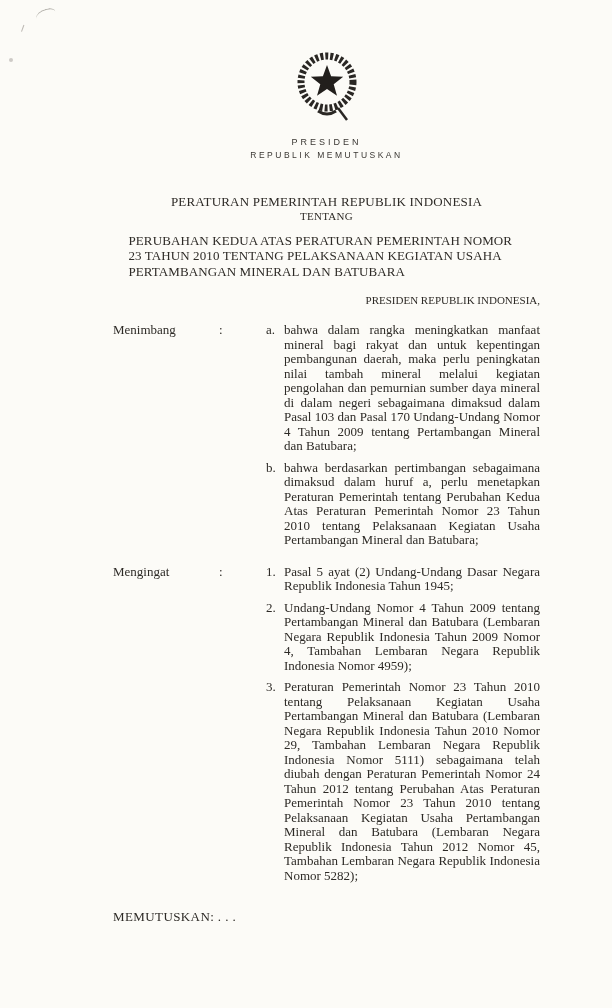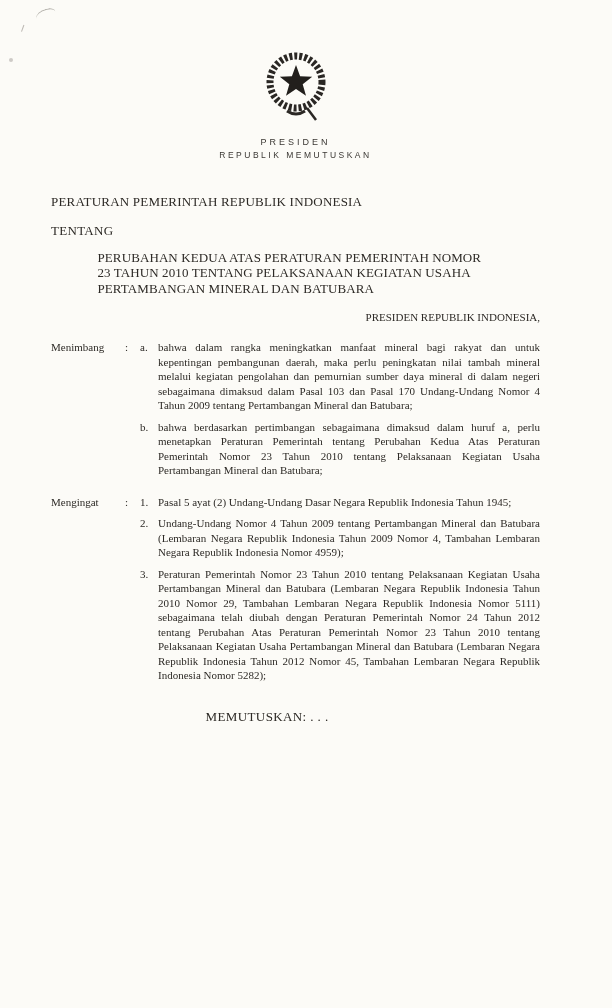--- a/index.html
+++ b/index.html
@@ -6,21 +6,21 @@
     margin: 0;
     padding: 0;
     background: #ffffff;
   }
   .page {
     position: relative;
     width: 612px;
     height: 1008px;
     margin: 0 auto;
     box-sizing: border-box;
-    padding: 44px 72px 0 51px;
+    padding: 44px 72px 0 113px;
     background: #fcfbf7;
     font-family: "Liberation Serif", serif;
     color: #2d2a26;
     overflow: hidden;
   }
   
   .artifact-1 {
     position: absolute; top: 9px; left: 36px; width: 20px; height: 11px;
     border-top: 1.5px solid rgba(100,95,88,.5);
     border-radius: 60% 40% 0 0;
@@ -42,29 +42,29 @@
   }
   .letterhead {
     text-align: center;
     font-family: "Liberation Sans", sans-serif;
     color: #3a3733;
   }
   .lh1 { font-size: 9px;   letter-spacing: 3px; }
   .lh2 { font-size: 8.5px; letter-spacing: 2.5px; margin-top: 3px; }
 
   .doc-title {
-    text-align: left;
+    text-align: center;
     margin-top: 34px;
     font-size: 13px;
     line-height: 15.5px;
     letter-spacing: 0.2px;
   }
   .tentang {
-    margin-top: 13px;
-    font-size: 13px;
+    text-align: center;
+    font-size: 11px;
     letter-spacing: 0.3px;
   }
   .subject {
     text-align: left;
     margin: 11px auto 0;
     max-width: 396px;
     font-size: 13px;
     line-height: 15.5px;
     letter-spacing: 0.1px;
   }
@@ -76,41 +76,42 @@
   .authority {
     text-align: right;
     margin-top: 15px;
     font-size: 11px;
   }
 
   .clause {
     display: grid;
     grid-template-columns: 74px 15px 1fr;
     margin-top: 17px;
-    font-size: 11px;
+    font-size: 13px;
     line-height: 14.5px;
+    gap: 32px;
   }
   .clabel { }
   .ccolon { }
   .citems {
     display: flex;
     flex-direction: column;
     gap: 7px;
   }
   .citem {
     display: grid;
     grid-template-columns: 18px 1fr;
   }
   .ctext {
     text-align: justify;
   }
 
   .memutuskan {
     margin-top: 26px;
-    text-align: center;
+    text-align: left;
     padding-right: 57px;
     font-size: 13px;
     letter-spacing: 0.4px;
   }
 </style>
 </head>
 <body>
 
 <div class="page">
 

